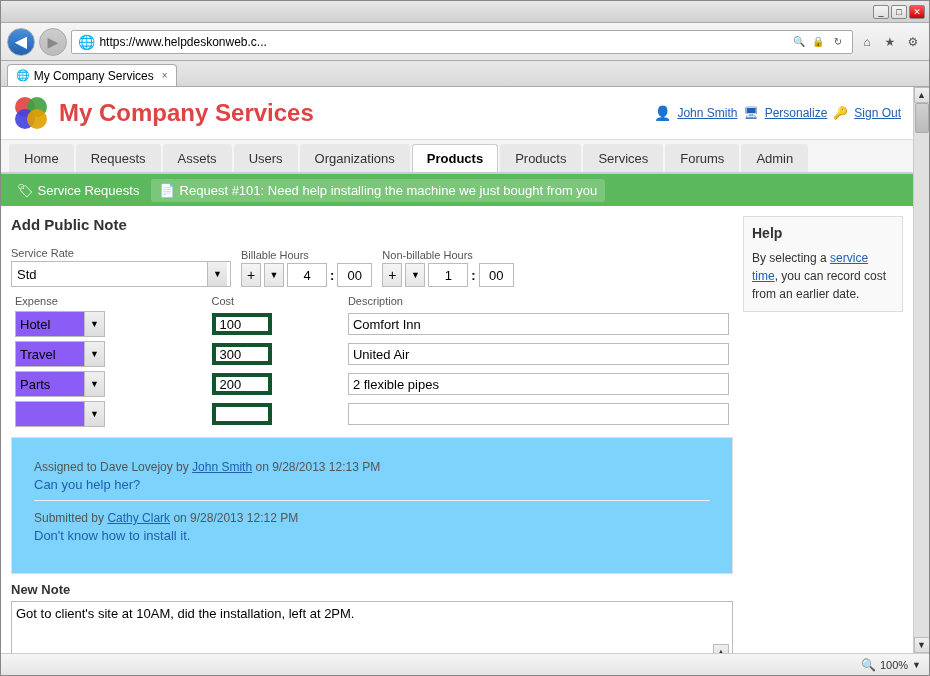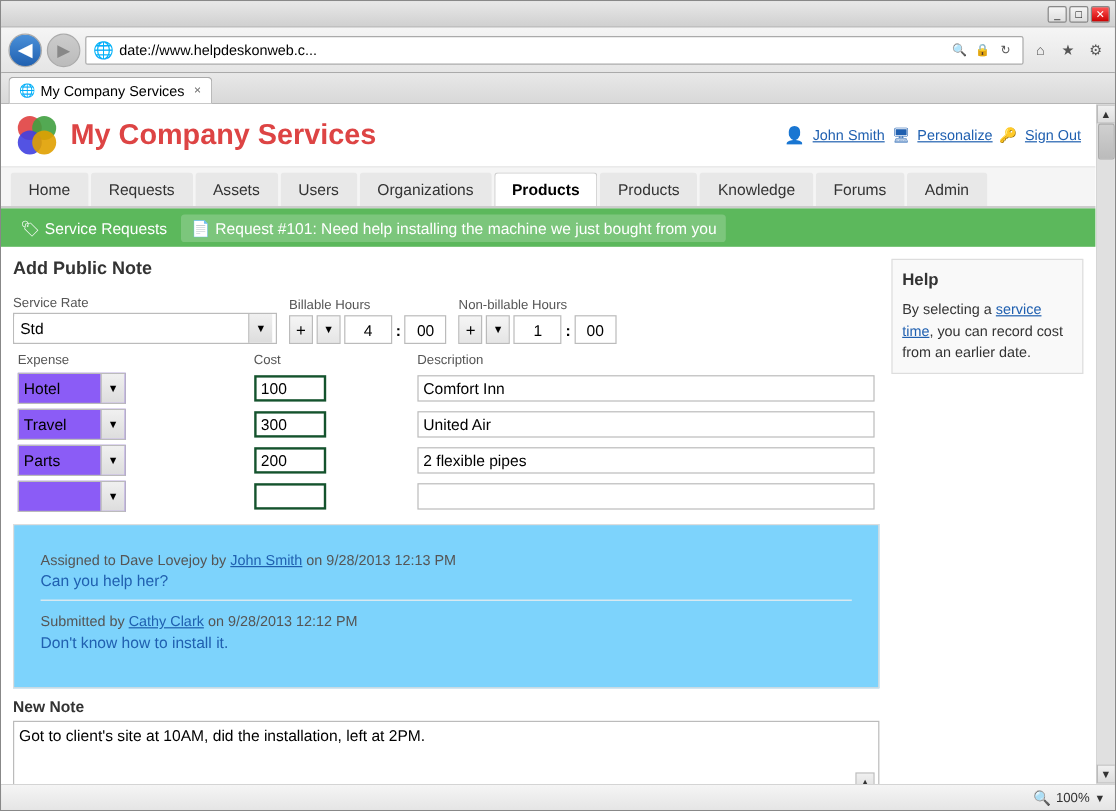--- a/index.html
+++ b/index.html
@@ -409,21 +409,21 @@
       width: 90px;
     }
     .expense-table .expense-select span {
       flex: 1;
       padding: 2px 4px;
       font-size: 13px;
     }
     .expense-cost {
       width: 60px;
       height: 22px;
-      border: 2px solid #14532d;
+      border: 4px solid #14532d;
       padding: 2px 4px;
       font-size: 13px;
     }
     .expense-desc {
       width: 100%;
       height: 22px;
       border: 1px solid #bbb;
       padding: 2px 4px;
       font-size: 13px;
     }
@@ -519,21 +519,21 @@
       <div class="tb-btn">□</div>
       <div class="tb-btn close">✕</div>
     </div>
   </div>
 
   <div class="browser-toolbar">
     <div class="nav-btn back">◀</div>
     <div class="nav-btn fwd">▶</div>
     <div class="address-bar">
       <span style="color:#2060b0;margin-right:4px;font-size:14px;">🌐</span>
-      <span class="address-bar-text">date://www.helpdeskonweb.c...</span>
+      <span class="address-bar-text">https://www.helpdeskonweb.c...</span>
       <div class="address-bar-icons">
         <span class="addr-icon">🔍</span>
         <span class="addr-icon">🔒</span>
         <span class="addr-icon">↻</span>
       </div>
     </div>
     <div class="toolbar-icons">
       <span class="tool-icon">⌂</span>
       <span class="tool-icon">★</span>
       <span class="tool-icon">⚙</span>
@@ -572,21 +572,21 @@
       </div>
 
       <div class="nav-tabs">
         <div class="nav-tab">Home</div>
         <div class="nav-tab">Requests</div>
         <div class="nav-tab">Assets</div>
         <div class="nav-tab">Users</div>
         <div class="nav-tab">Organizations</div>
         <div class="nav-tab active">Products</div>
         <div class="nav-tab">Products</div>
-        <div class="nav-tab">Knowledge</div>
+        <div class="nav-tab">Services</div>
         <div class="nav-tab">Forums</div>
         <div class="nav-tab">Admin</div>
       </div>
 
       <div class="breadcrumb-bar">
         <div class="breadcrumb-item">
           <span>🏷</span>
           <span>Service Requests</span>
         </div>
         <div class="breadcrumb-item active">

